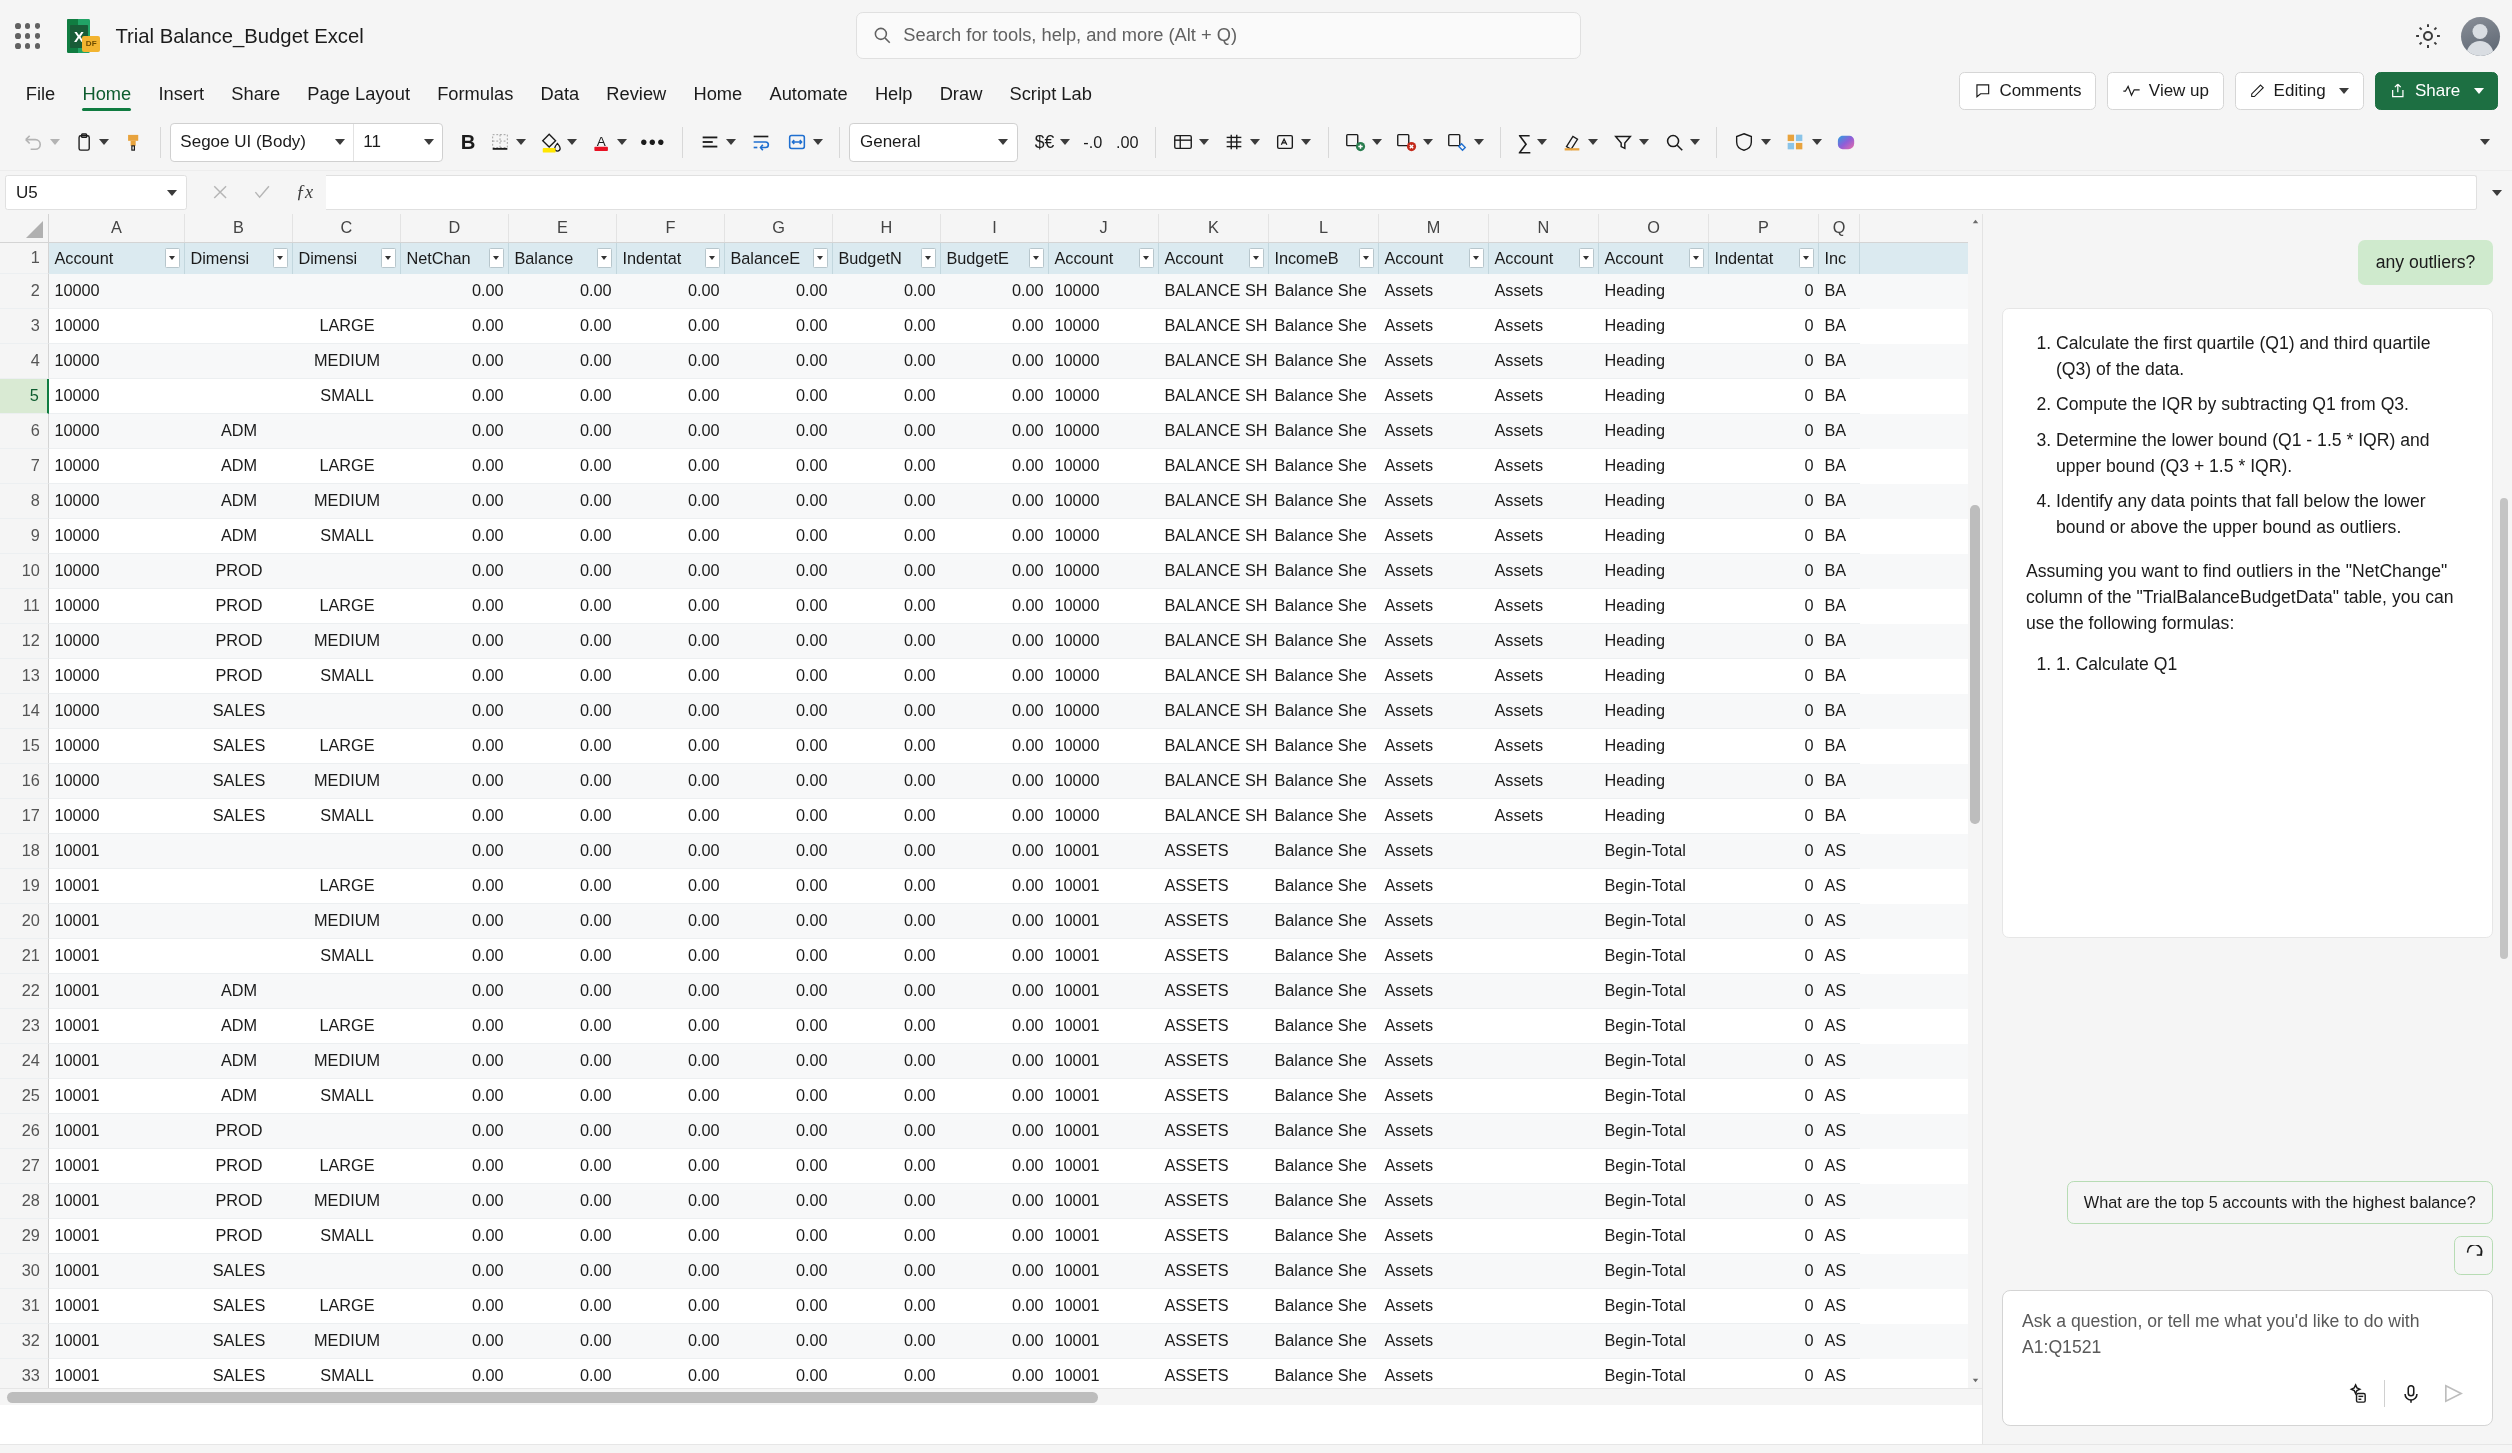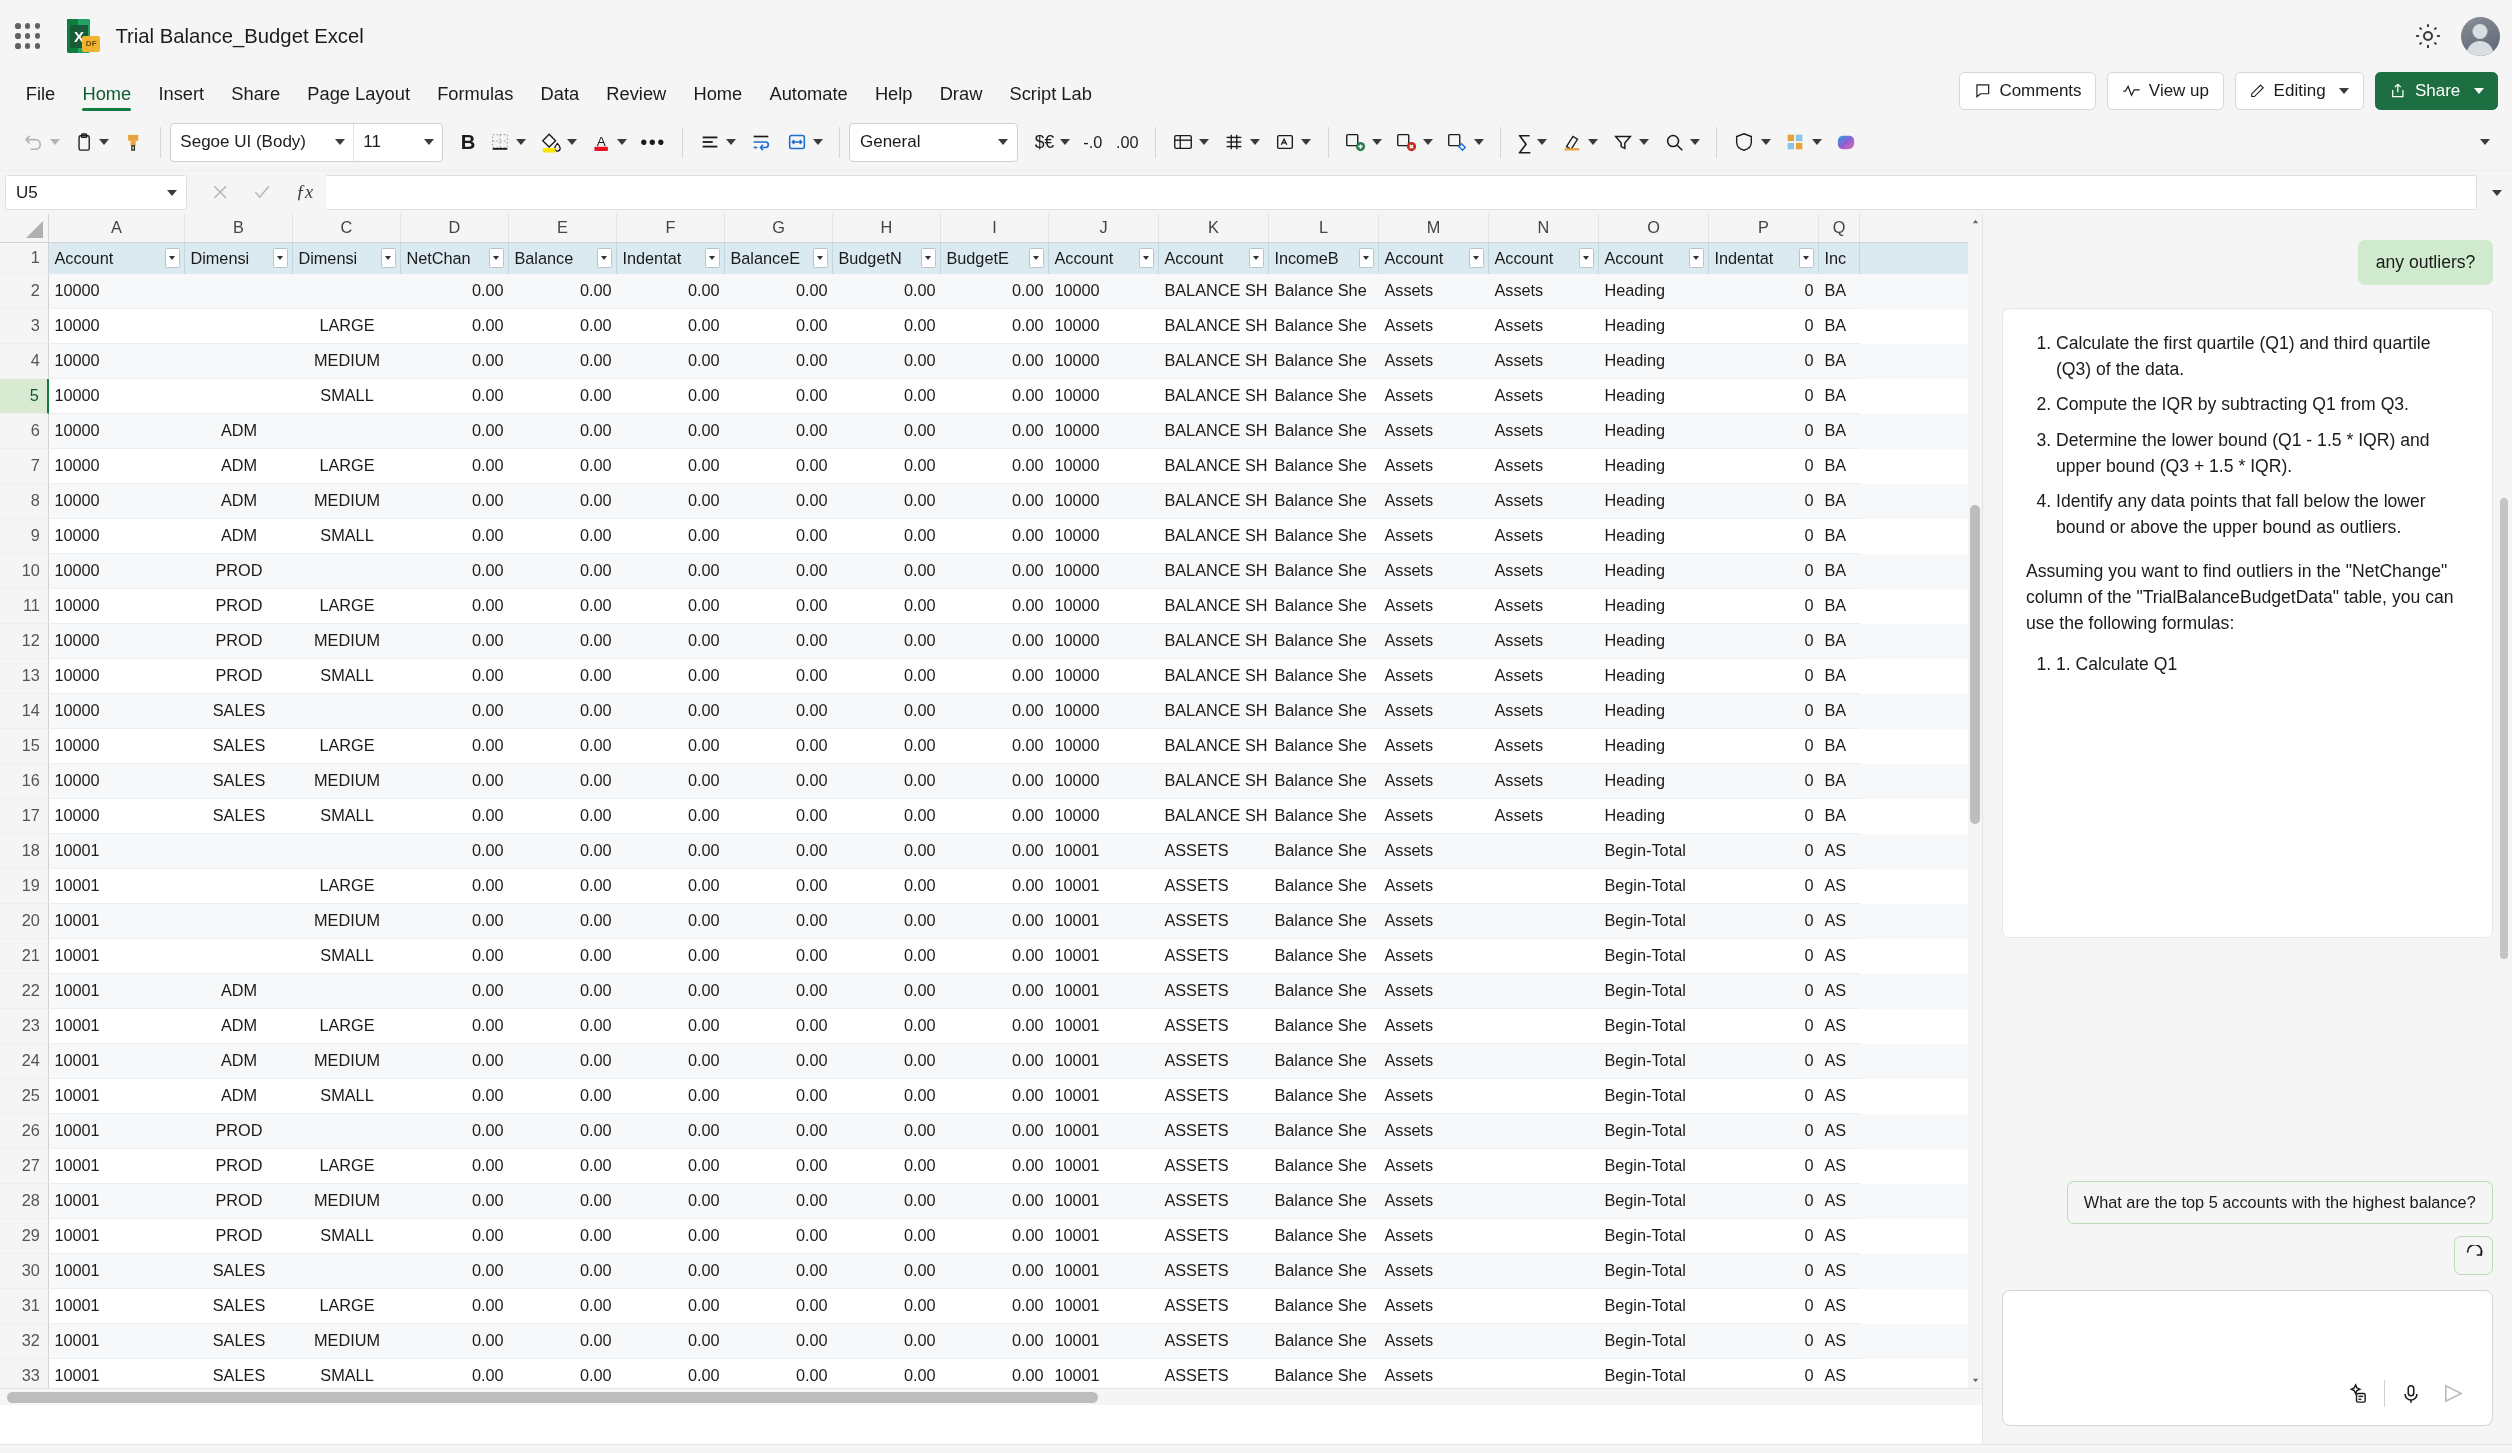--- a/index.html
+++ b/index.html
@@ -240,20 +240,27 @@
       <i></i>
   </div>
   <div class="xl-icon">
     <div class="sheet"></div>
       <div class="sheet2"></div>
     <div class="xbox">X</div>
       <div class="df">DF</div>
   </div>
   <div class="doc-title">Trial Balance_Budget Excel</div>
 
+  <div class="searchbox">
+    <svg class="mag" viewBox="0 0 24 24" fill="none" stroke="#616161" stroke-width="1.8">
+      <circle cx="10.5" cy="10.5" r="6.5"></circle>
+        <line x1="15.5" y1="15.5" x2="21" y2="21"></line>
+    </svg>
+    <span class="ph">Search for tools, help, and more (Alt + Q)</span>
+  </div>
 
   <div class="tb-right">
     <svg class="gear" viewBox="0 0 24 24" fill="none" stroke="#3b3b3b" stroke-width="1.6">
       <circle cx="12" cy="12" r="3.2"></circle>
       <path d="M12 2.5v2.3M12 19.2v2.3M21.5 12h-2.3M4.8 12H2.5M18.7 5.3l-1.6 1.6M6.9 17.1l-1.6 1.6M18.7 18.7l-1.6-1.6M6.9 6.9L5.3 5.3"></path>
     </svg>
     <div class="avatar"></div>
   </div>
 </div>
 
@@ -1345,20 +1352,21 @@
       <div class="chip">What are the top 5 accounts with the highest balance?</div>
       <div class="refresh">
         <svg width="22" height="22" viewBox="0 0 24 24" fill="none" stroke="#1b1b1b" stroke-width="1.7">
           <path d="M20 6v5h-5"></path>
             <path d="M19.3 11A7.6 7.6 0 105.2 8.4"></path>
         </svg>
       </div>
     </div>
 
     <div class="cp-input">
+      <div class="cp-ph">Ask a question, or tell me what you'd like to do with A1:Q1521</div>
       <div class="cp-tools">
         <div class="ic">
           <svg width="23" height="23" viewBox="0 0 24 24" fill="none" stroke="#1b1b1b" stroke-width="1.5">
             <path d="M10 3l1.4 3.1L14.5 7.5 11.4 9 10 12 8.6 9 5.5 7.5 8.6 6.1z"></path>
             <rect x="11" y="12" width="9" height="9" rx="1.5"></rect>
               <line x1="13" y1="15" x2="18" y2="15"></line>
               <line x1="13" y1="18" x2="16" y2="18"></line>
           </svg>
         </div>
         <div class="div"></div>

